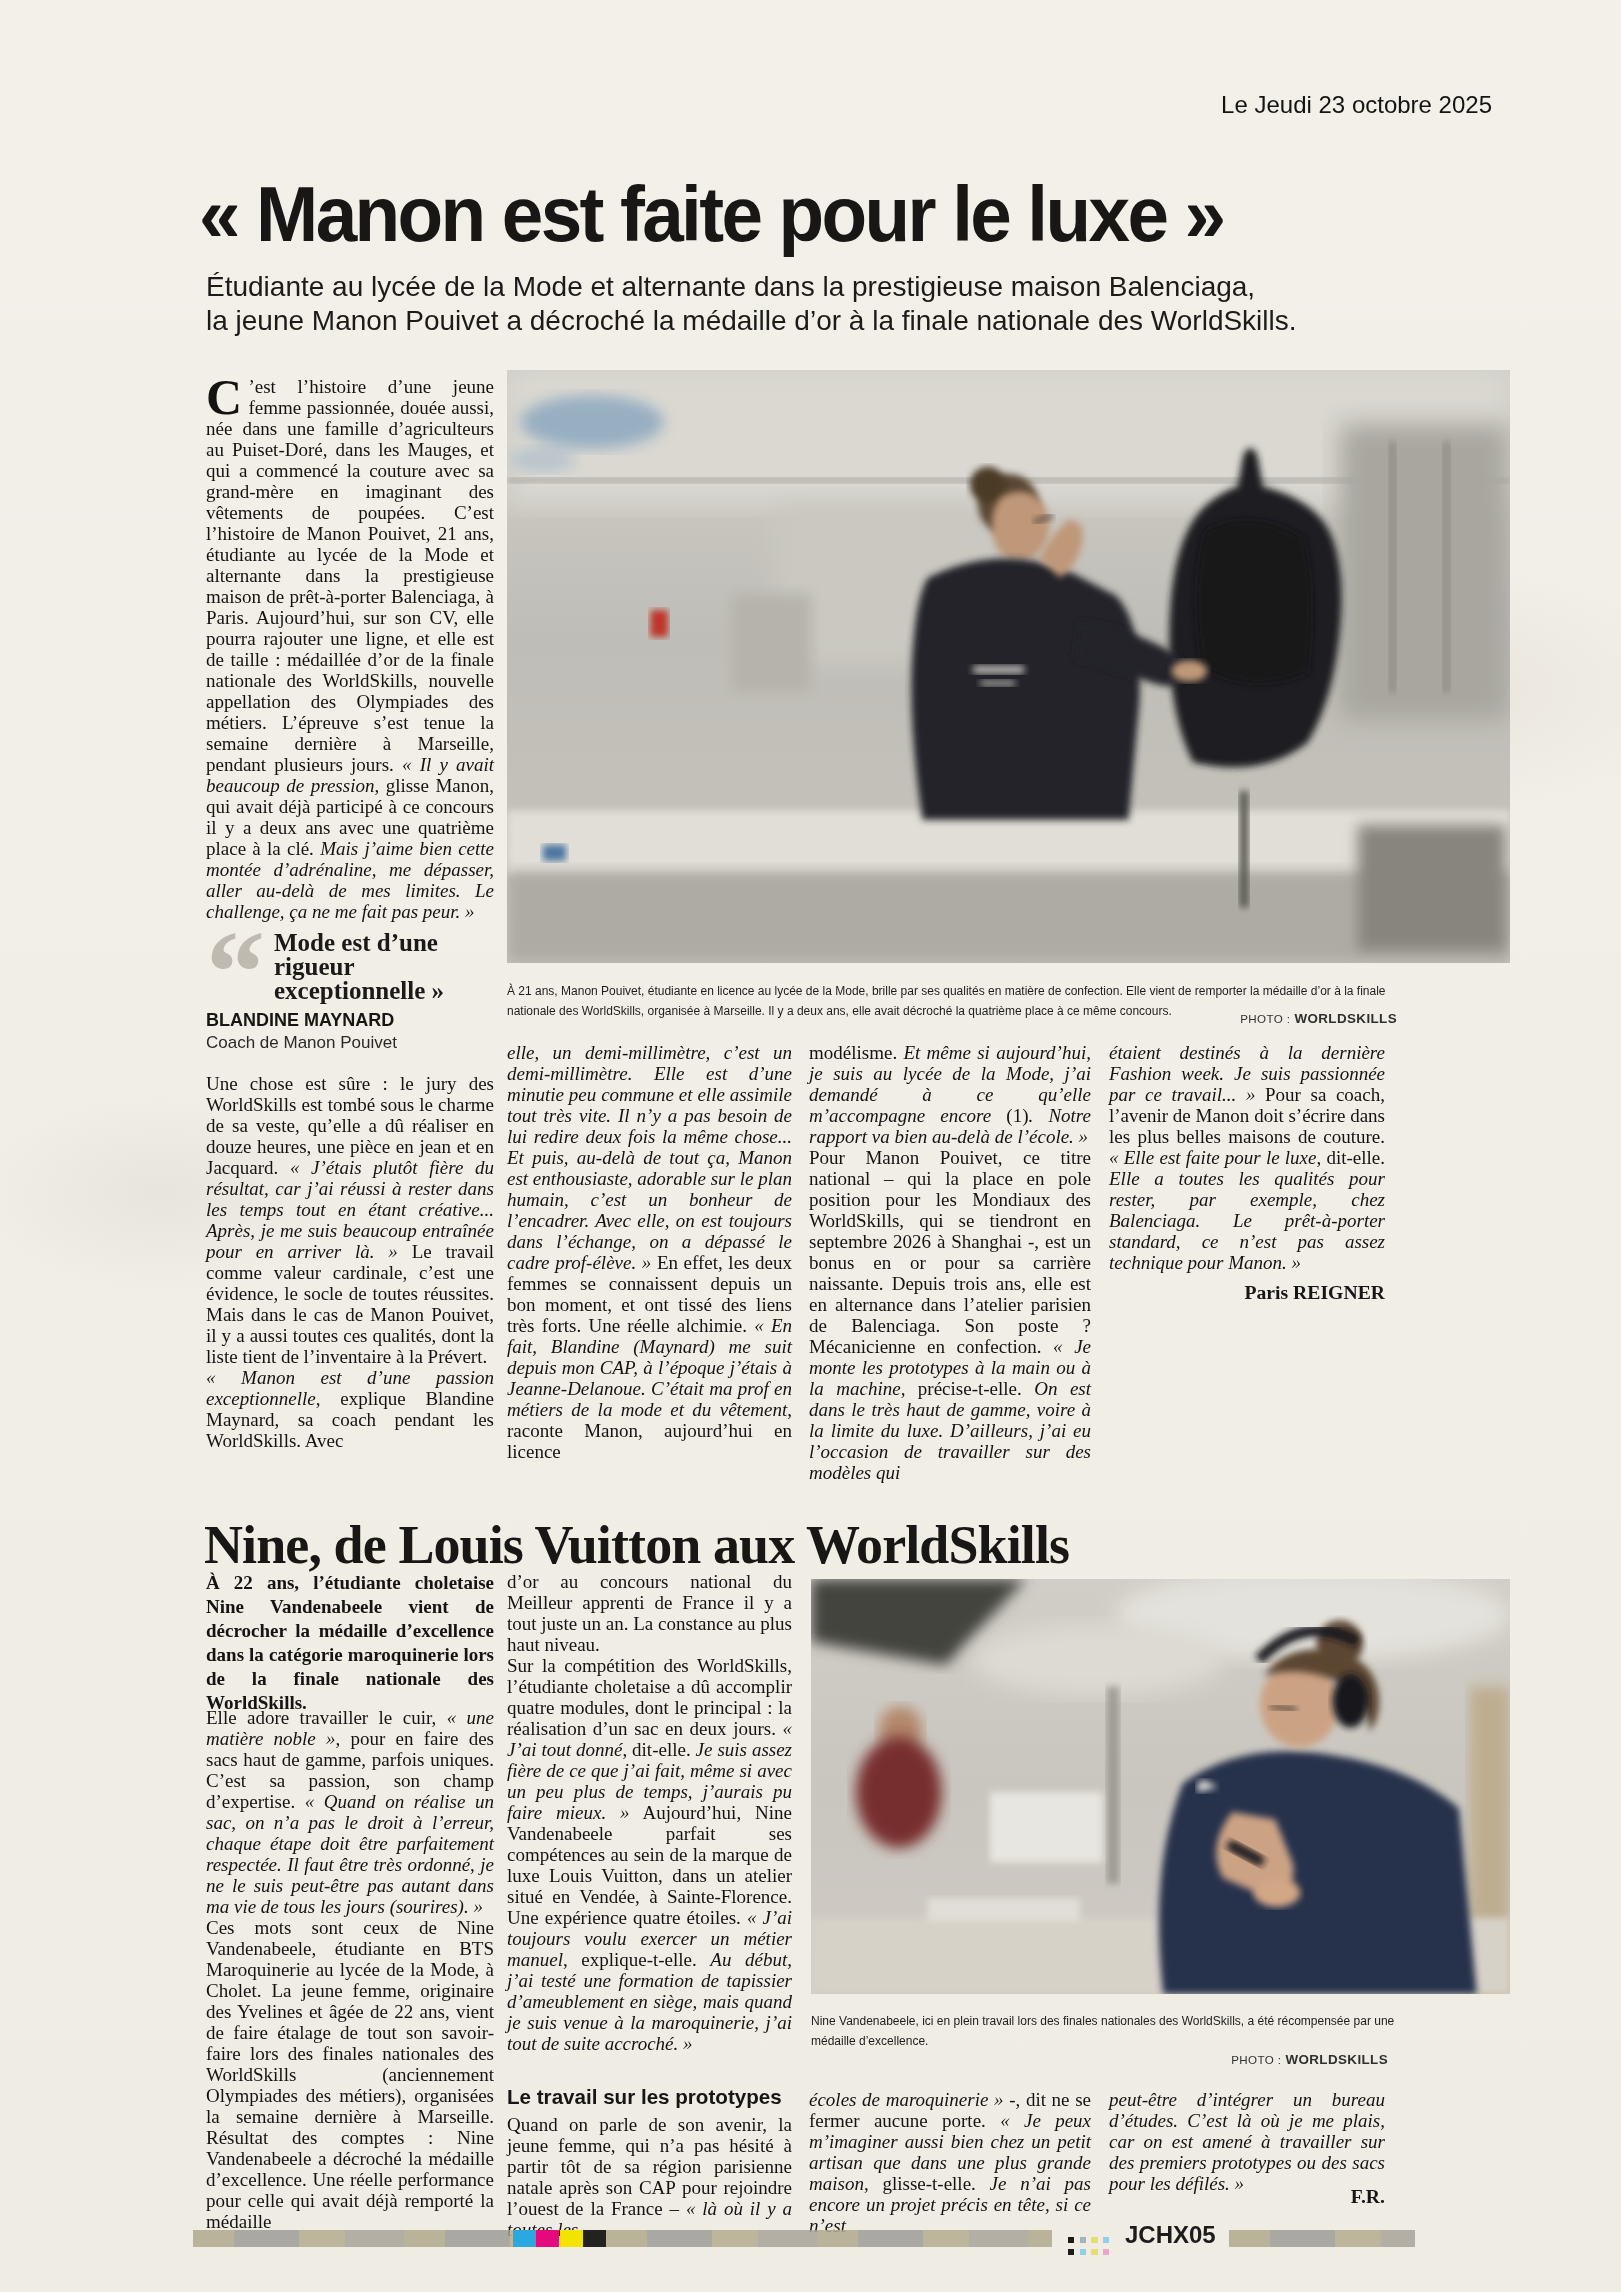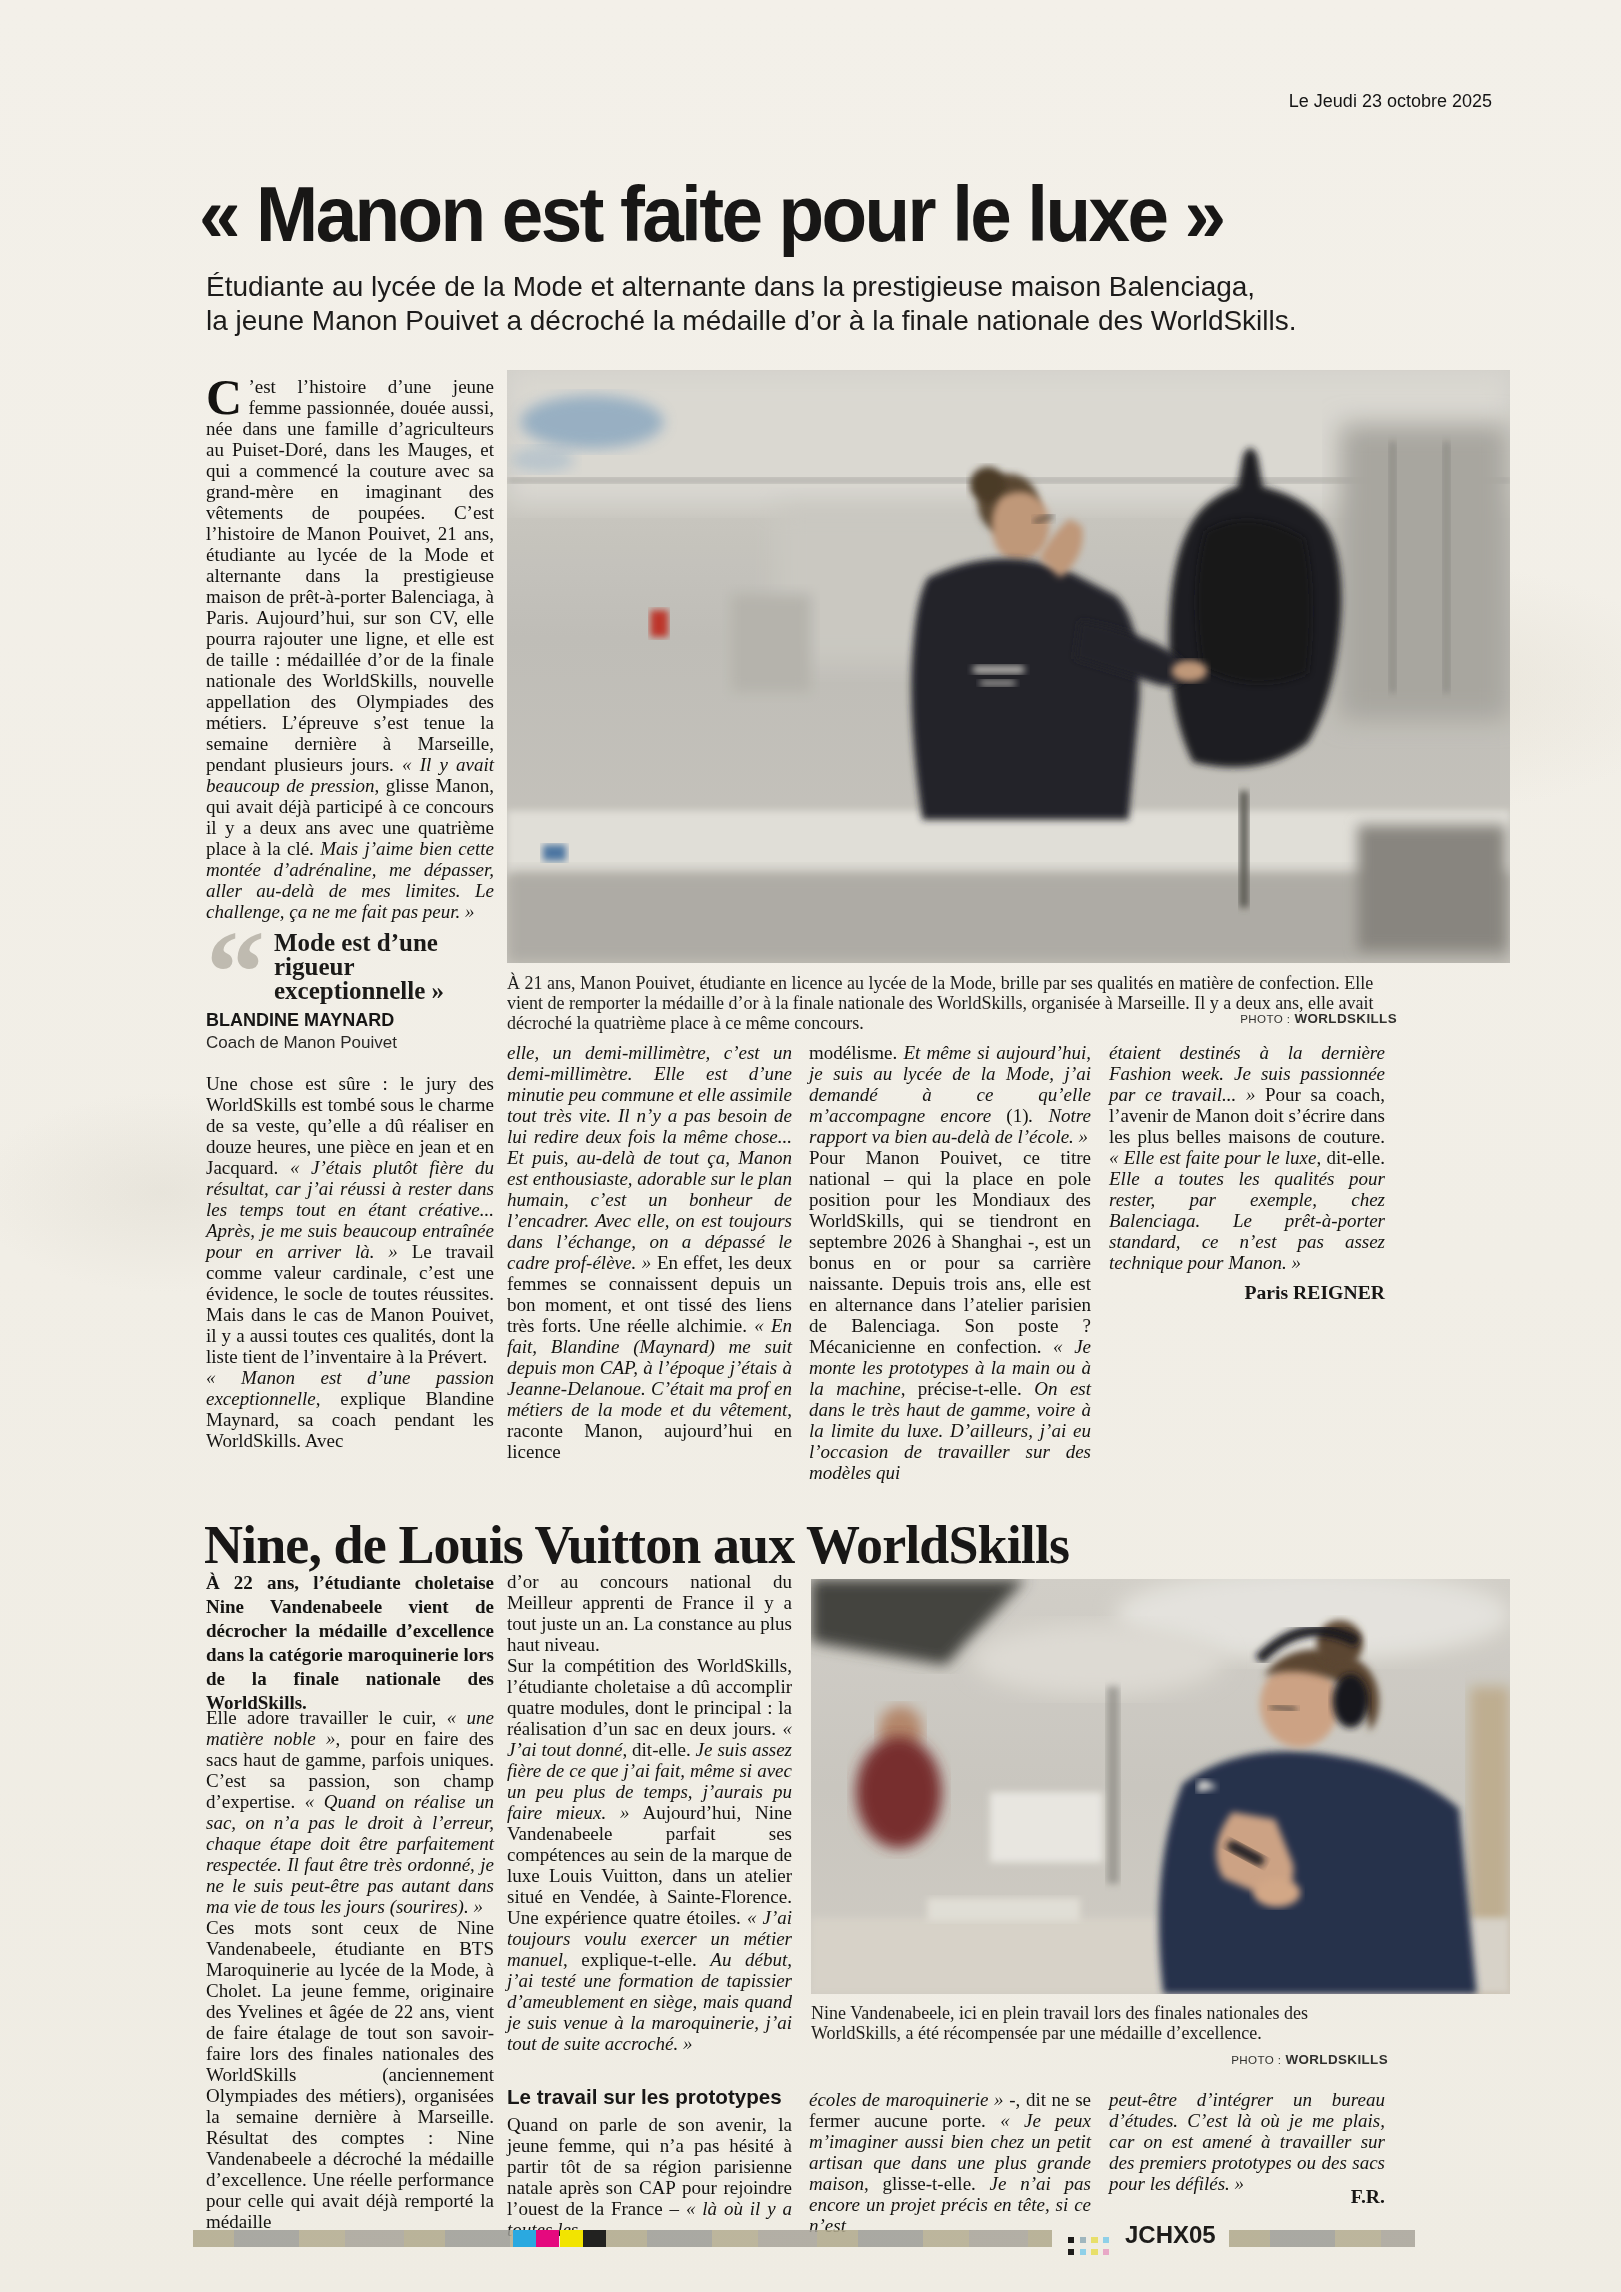--- a/index.html
+++ b/index.html
@@ -5,37 +5,37 @@
   html,body{margin:0;padding:0;background:#e8e4da;}
   .page{position:relative;width:1621px;height:2293px;overflow:hidden;
     background:
       radial-gradient(376px 179px at 88% 30%, rgba(205,198,180,.25), transparent 70%),
       radial-gradient(269px 143px at 10% 52%, rgba(190,185,170,.18), transparent 70%),
       linear-gradient(180deg,#f3f0e9 0%,#f1eee6 55%,#efece3 100%);
     font-family:"Liberation Serif",serif;color:#161513;}
   .abs{position:absolute;}
   
   .masthead{font-family:"Liberation Sans",sans-serif;font-size:42px;letter-spacing:0.4px;color:var(--masthead_red,#d81e1a);}
-  .issue-date{font-family:"Liberation Sans",sans-serif;font-size:18px;color:#141414;}
+  .issue-date{font-family:"Liberation Sans",sans-serif;font-size:24px;color:#141414;}
   
   .headline1{font-family:"Liberation Sans",sans-serif;font-weight:700;font-size:77px;letter-spacing:-2.7px;
     color:#181716;transform:scaleX(.97);transform-origin:left top;white-space:nowrap;}
   .subhead1{font-family:"Liberation Sans",sans-serif;font-size:28px;line-height:34px;color:#1c1b1a;white-space:pre-line;}
   .bodycol{font-size:19px;line-height:21px;text-align:justify;white-space:pre-line;color:#141311;}
   .run-i{font-style:italic;}
   .run-b{font-weight:700;}
   .dropcap{float:left;font-size:50px;line-height:38px;font-weight:700;padding:1.8px 6.3px 0 0;}
   .pullquote{width:288px;}
   .quote-glyph{float:left;font-size:118px;line-height:.62;font-family:"Liberation Serif",serif;
     color:#b7b2a7;opacity:.85;margin:5.4px 9px 0 0;font-weight:700;}
   .pq-text{font-size:25px;line-height:24px;font-weight:700;color:#1b1a18;}
   .pq-author{font-family:"Liberation Sans",sans-serif;font-weight:700;font-size:18px;margin-top:7.2px;color:#171615;}
   .pq-role{font-family:"Liberation Sans",sans-serif;font-size:17px;color:#2a2927;margin-top:1.8px;}
   .photo-frame{background:#c9c6c0;overflow:hidden;}
-  .caption{font-family:Liberation Serif, serif;font-size:18px;line-height:20px;color:#1e1d1b;}
+  .caption{font-family:Liberation Sans, sans-serif;font-size:12px;line-height:20px;color:#1e1d1b;margin-top:8px;}
   .credit{font-family:"Liberation Sans",sans-serif;color:#30302d;text-align:right;}
   .credit .lab{font-size:11.6px;letter-spacing:0.4px;}
   .credit .val{font-size:13.4px;font-weight:700;letter-spacing:0.4px;}
   .byline{font-weight:700;font-size:19.7px;text-align:right;color:#171615;}
   .footnote{font-family:"Liberation Sans",sans-serif;font-size:19px;line-height:24px;color:#201f1d;text-align:left;}
   
   .headline2{font-family:"Liberation Serif",serif;font-weight:700;font-size:54px;letter-spacing:-0.9px;color:#181716;white-space:nowrap;}
   .intro2{font-weight:700;font-size:19px;line-height:24px;text-align:justify;color:#151412;}
   .subhead2{font-family:"Liberation Sans",sans-serif;font-weight:700;font-size:20.6px;color:#171615;}
   

